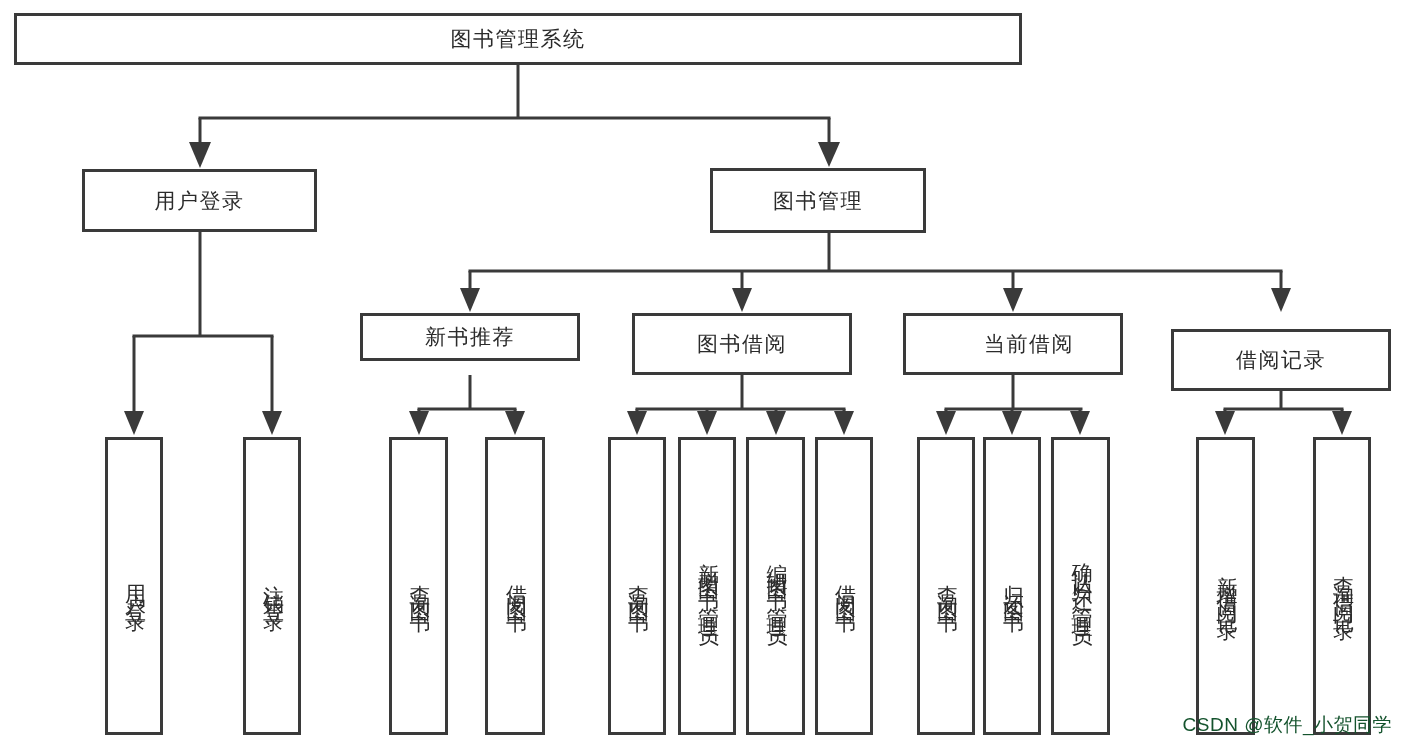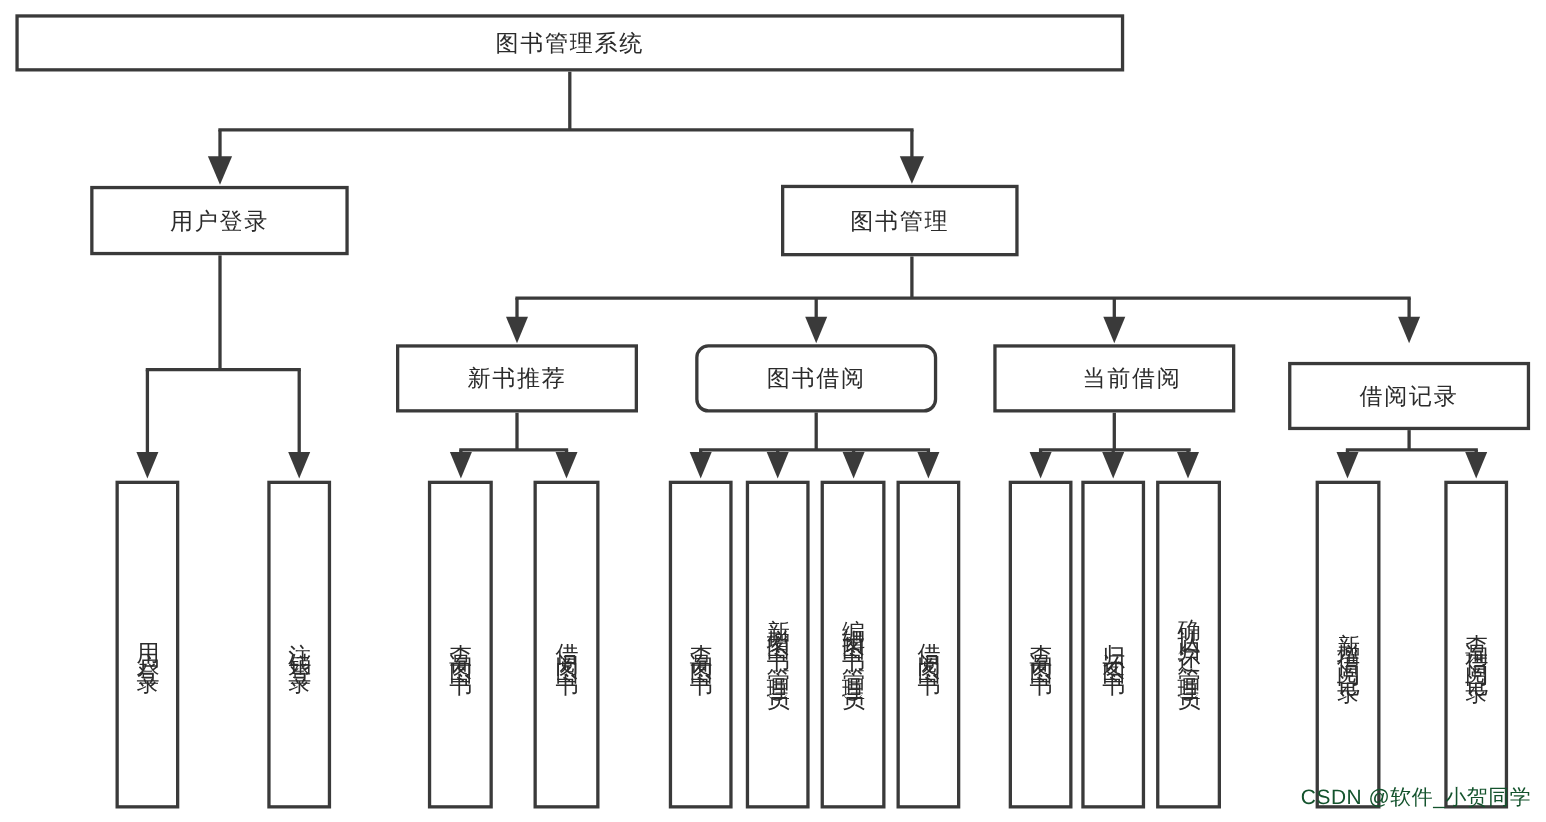--- a/index.html
+++ b/index.html
@@ -20,20 +20,21 @@
   .box {
     position: absolute;
     box-sizing: border-box;
     border: 3px solid #3a3a3a;
     background: #ffffff;
     color: #2b2b2b;
     display: flex;
     align-items: center;
     justify-content: center;
     z-index: 2;
+    font-family: Liberation Mono, monospace;
   }
   .hbox {
     font-size: 21px;
     letter-spacing: 1.5px;
     white-space: nowrap;
   }
   .leaf span {
     writing-mode: vertical-rl;
     text-orientation: mixed;
     font-size: 21px;
@@ -48,22 +49,22 @@
     font-size: 19px;
     letter-spacing: 0.5px;
     color: #14532d;
     z-index: 5;
     white-space: nowrap;
   }
   
   #root-box   { left: 14px;  top: 13px;  width: 1008px; height: 52px; }
   #user-box   { left: 82px;  top: 169px; width: 235px;  height: 63px; }
   #mgmt-box   { left: 710px; top: 168px; width: 216px;  height: 65px; }
-  #nbr-box    { left: 360px; top: 313px; width: 220px;  height: 62px; }
-  #bb-box     { left: 632px; top: 313px; width: 220px;  height: 62px; border-radius: 12px; }
+  #nbr-box    { left: 360px; top: 313px; width: 220px;  height: 48px; }
+  #bb-box     { left: 632px; top: 313px; width: 220px;  height: 62px; }
   #cb-box     { left: 903px; top: 313px; width: 220px;  height: 62px; padding-left: 32px; }
   #br-box     { left: 1171px;top: 313px; width: 220px;  height: 62px; margin-top: 16px; }
   .leaf       { top: 437px;  height: 298px; }
   #leaf-u1 { left: 105px;  width: 58px; }
   #leaf-u2 { left: 243px;  width: 58px; }
   #leaf-n1 { left: 389px;  width: 59px; }
   #leaf-n2 { left: 485px;  width: 60px; }
   #leaf-b1 { left: 608px;  width: 58px; }
   #leaf-b2 { left: 678px;  width: 58px; }
   #leaf-b3 { left: 746px;  width: 59px; }

